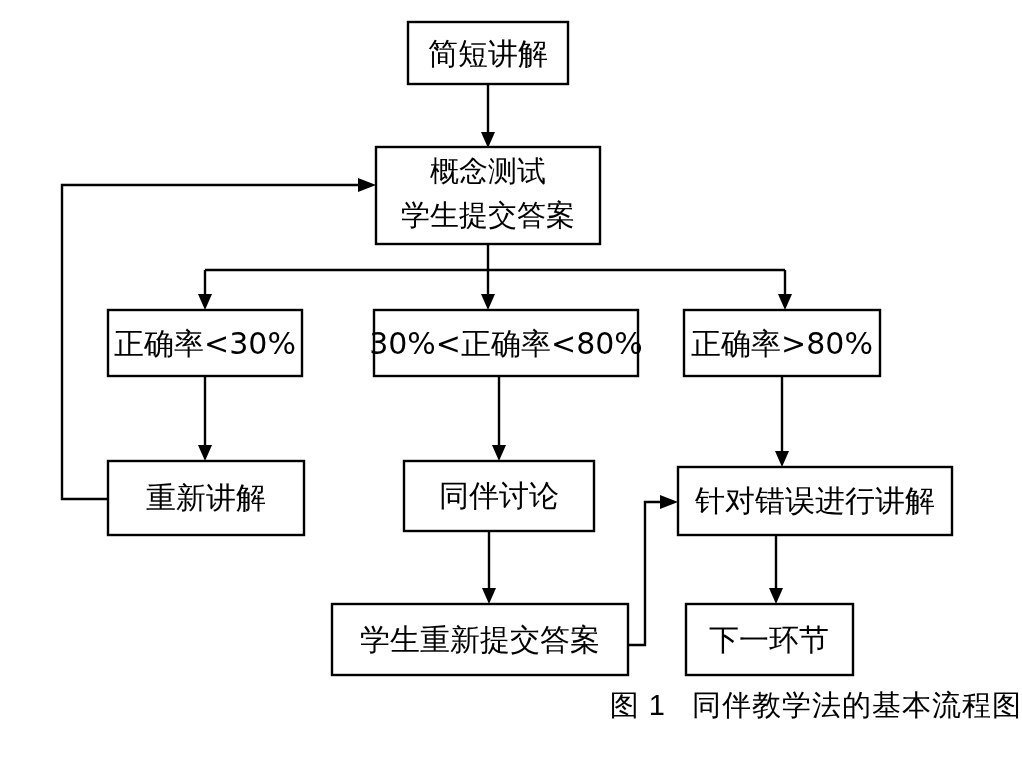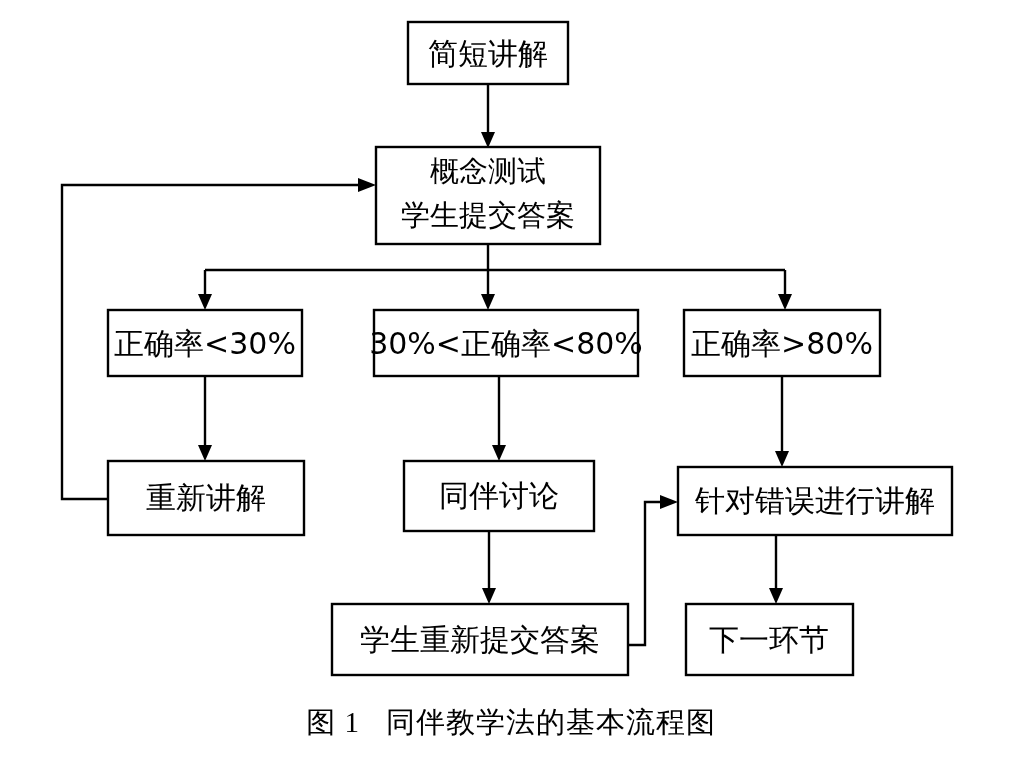--- a/index.html
+++ b/index.html
@@ -50,24 +50,24 @@
     stroke-linecap: butt;
     stroke-linejoin: miter;
   }
   .edge-head {
     fill: #000000;
     stroke: none;
   }
   .caption {
     position: absolute;
     left: 0;
-    top: 703px;
+    top: 686px;
     width: 1022px;
-    text-align: center;
-    font-family: Liberation Serif, serif;
+    text-align: right;
+    font-family: Liberation Sans, sans-serif;
     font-size: 29px;
     color: #000000;
     letter-spacing: 1px;
   }
   .caption .cap-label { margin-right: 26px; }
 </style>
 </head>
 <body>
 
 <div id="figure-root">

